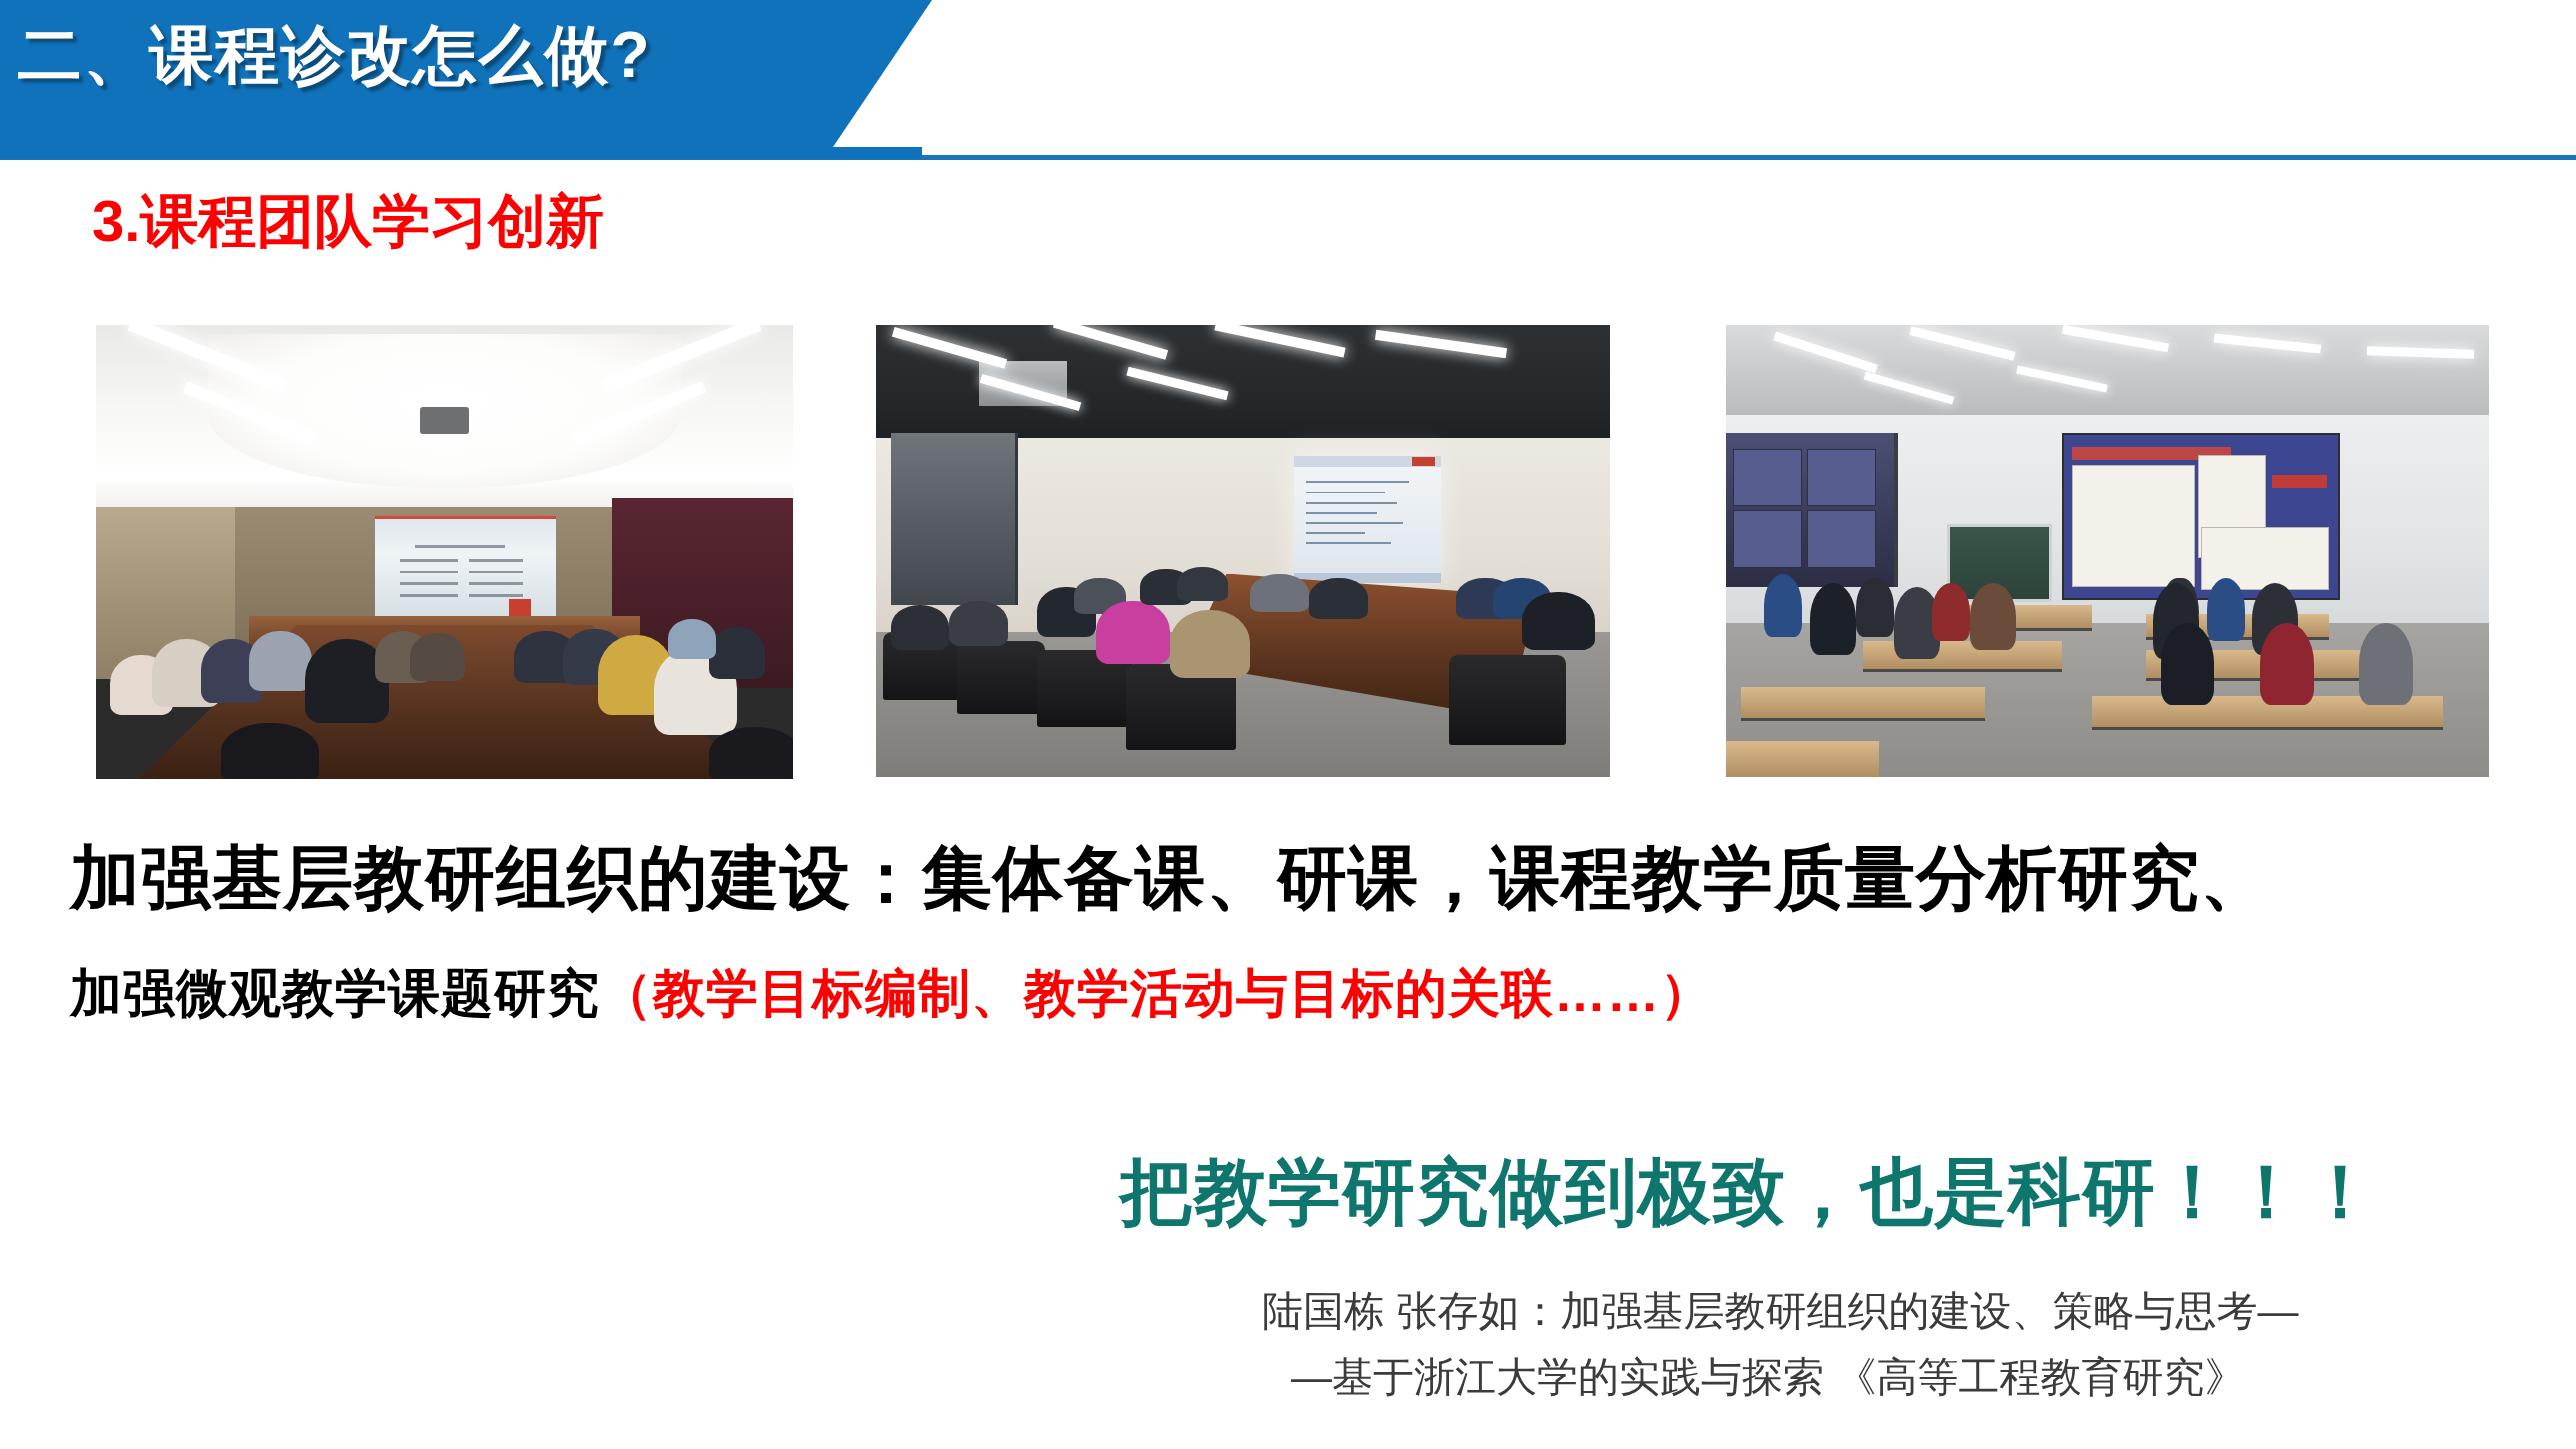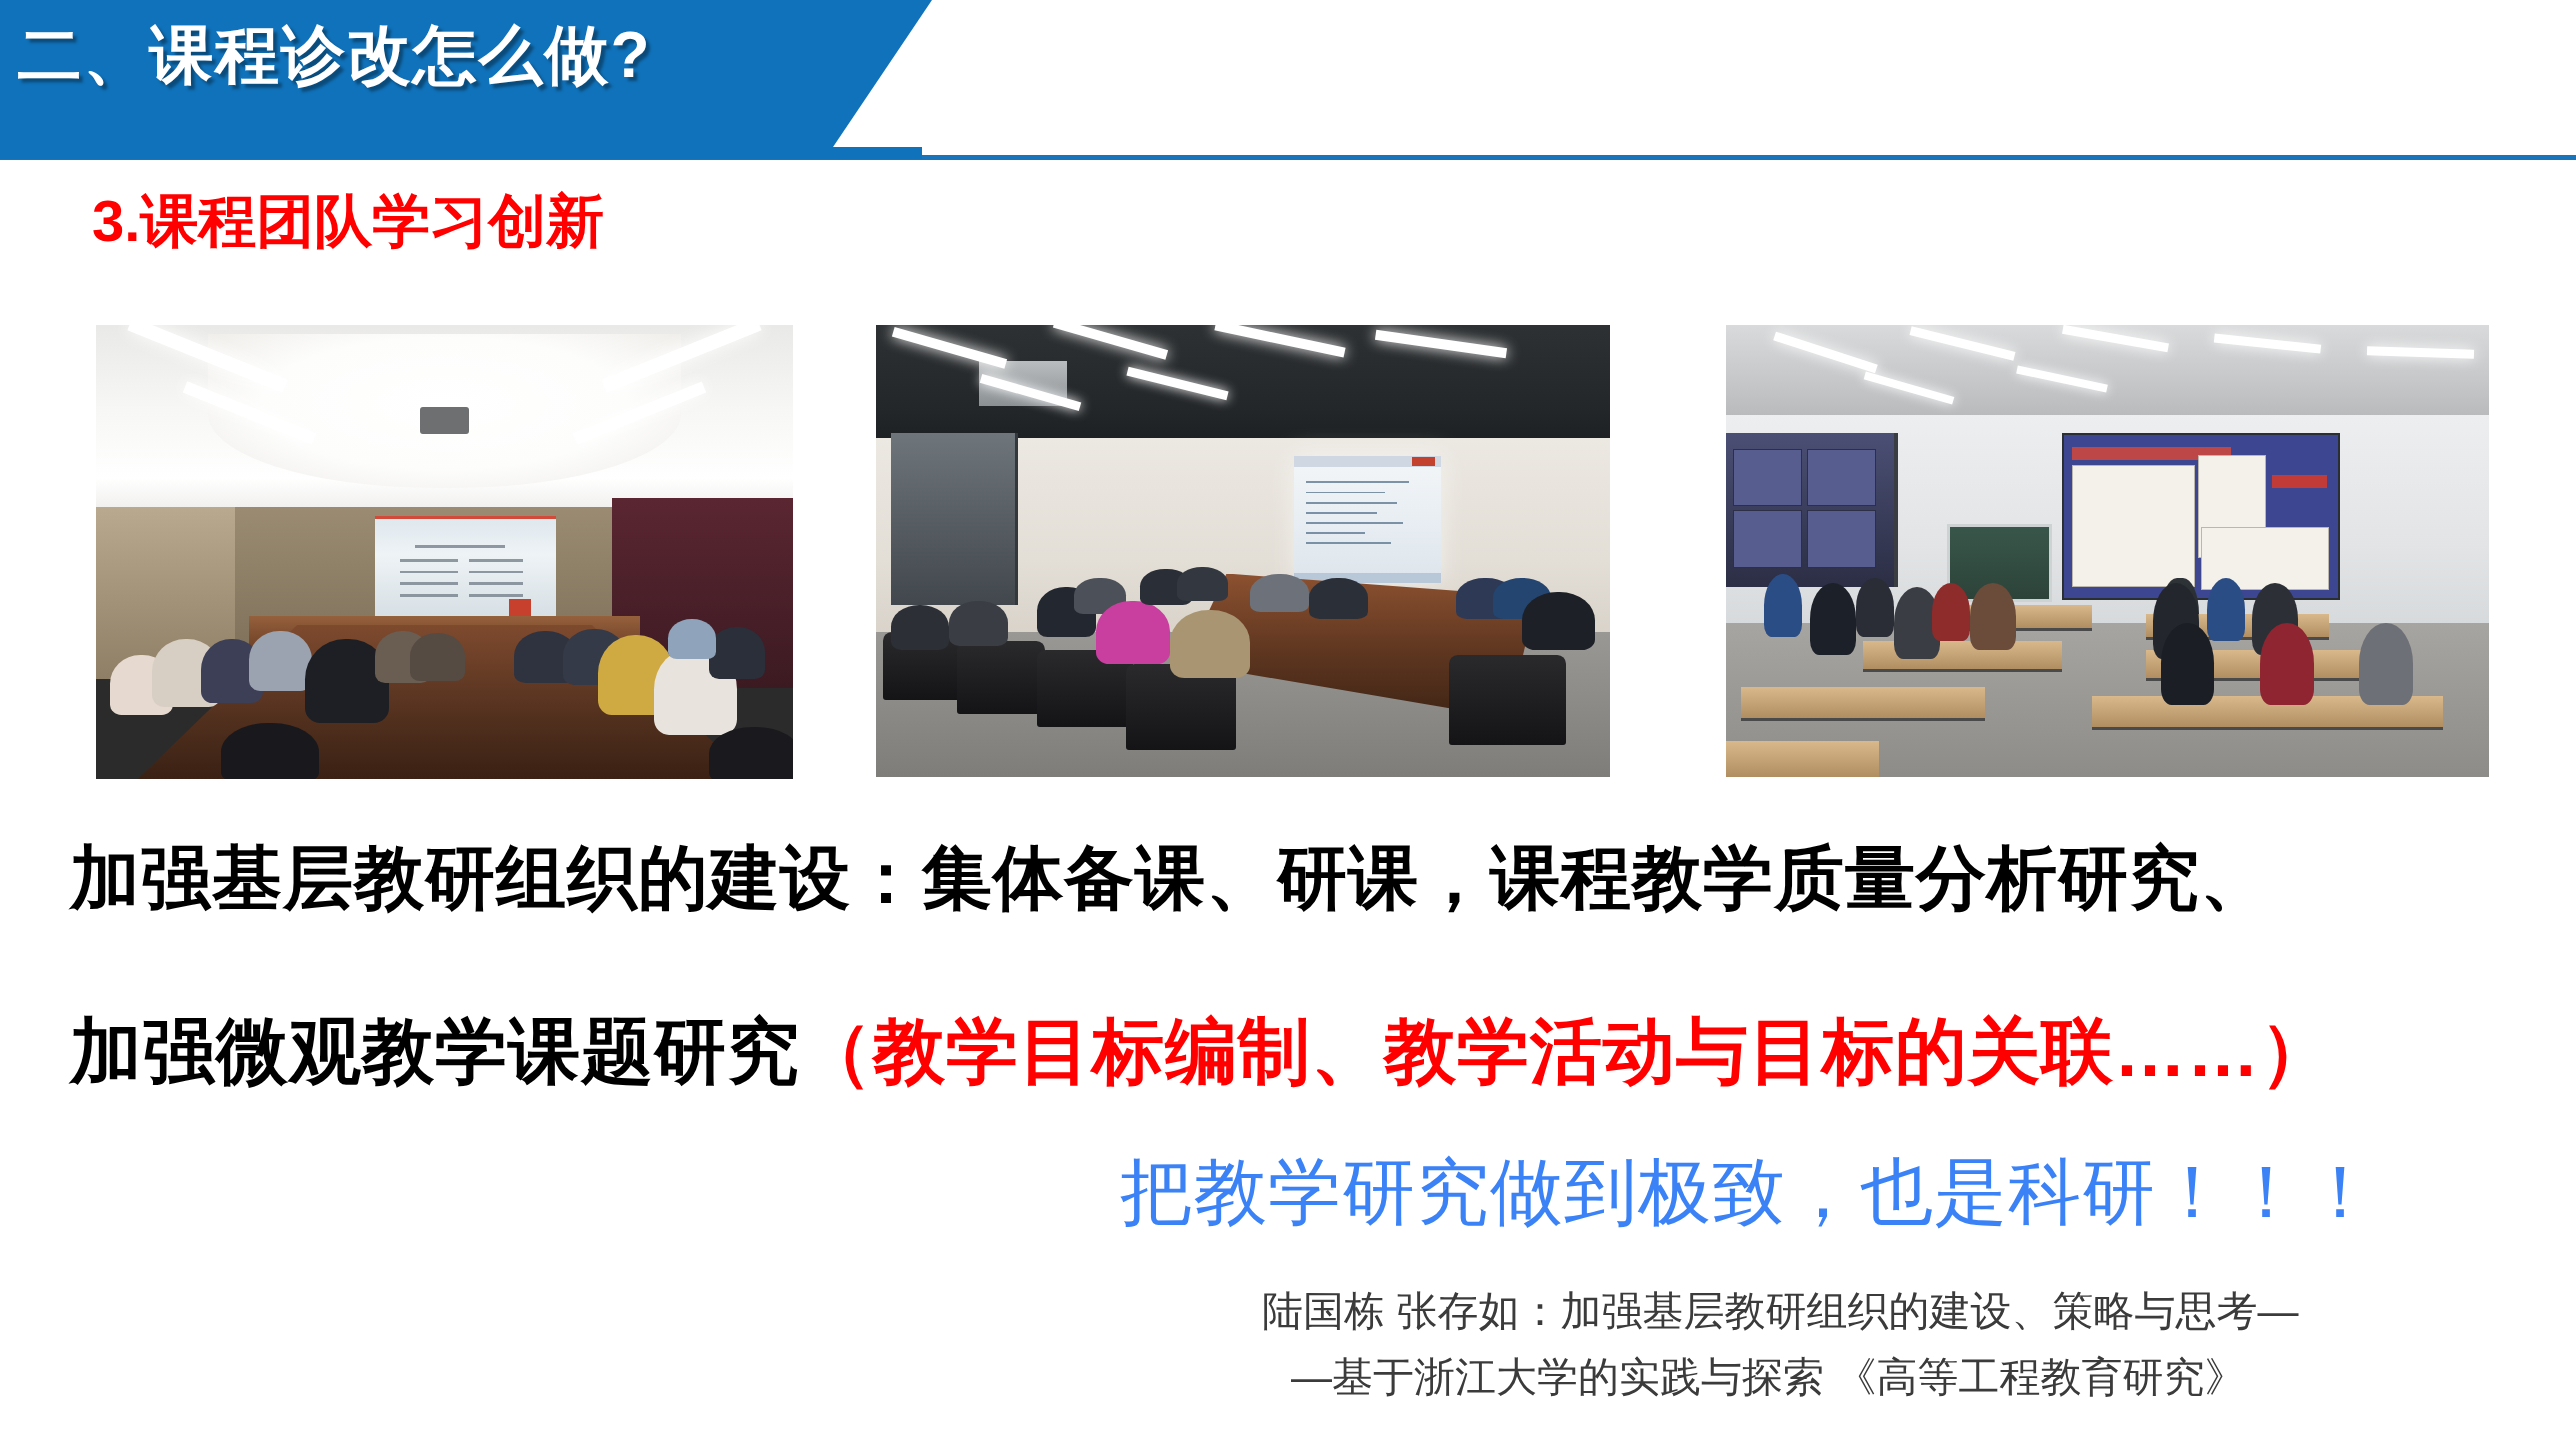--- a/index.html
+++ b/index.html
@@ -224,30 +224,30 @@
 
   
   .body-line {
     position: absolute;
     font-weight: bold;
     color: #000000;
     white-space: nowrap;
     line-height: 1.0;
   }
   .body-line-1 { left: 70px; top: 843px; font-size: 70px; letter-spacing: 1px; }
-  .body-line-2 { left: 70px; top: 967px; font-size: 72px; letter-spacing: 1px; margin-top: 48px; }
+  .body-line-2 { left: 70px; top: 967px; font-size: 52px; letter-spacing: 1px; }
   .red-emph { color: #ff0000; }
 
   .punch-line {
     position: absolute;
     left: 1120px;
     top: 1155px;
     font-size: 73px;
-    font-weight: normal;
-    color: #3b82f6;
+    font-weight: bold;
+    color: #0f766e;
     white-space: nowrap;
     letter-spacing: 1px;
     line-height: 1.0;
   }
 
   .citation {
     position: absolute;
     color: #3b3b3b;
     font-size: 41px;
     white-space: nowrap;

